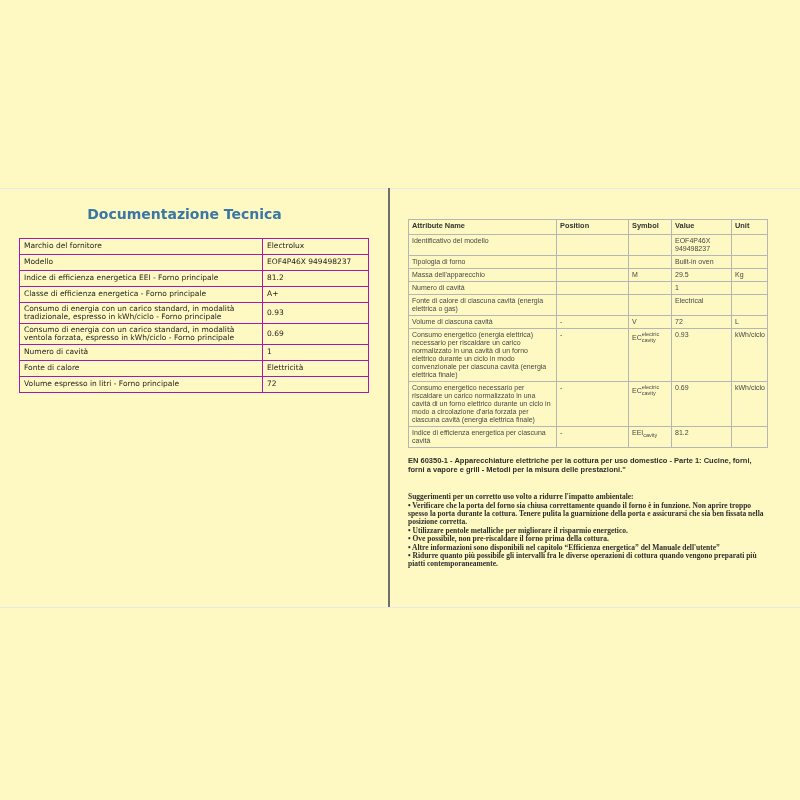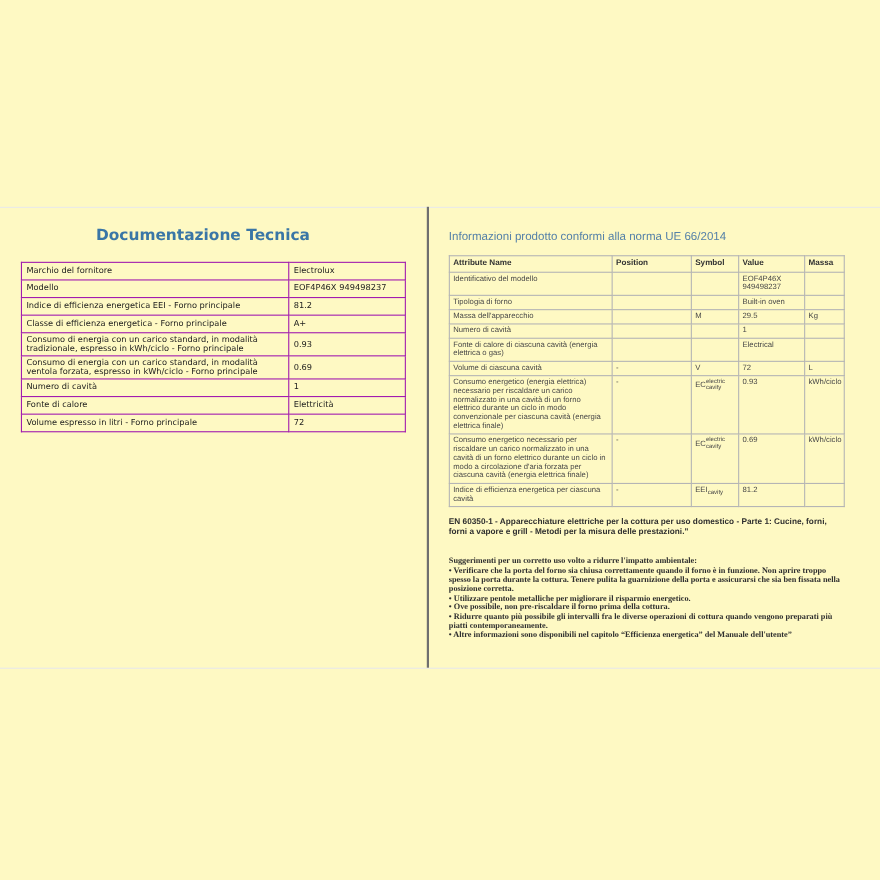--- a/index.html
+++ b/index.html
@@ -96,37 +96,36 @@
         </tr>
         <tr class="h15">
           <td class="lbl">Volume espresso in litri - Forno principale</td>
           <td class="val">72</td>
         </tr>
       </tbody>
     </table>
   </div>
 
   <div class="right-page">
-    <div class="right-title">Informazioni prodotto conformi alla norma UE 66/2014</div>
 
     <table class="prod">
       <colgroup>
         <col class="c-attr">
           <col class="c-pos">
           <col class="c-sym">
           <col class="c-val">
           <col class="c-unit">
       </colgroup>
       <thead>
         <tr>
           <th>Attribute Name</th>
           <th>Position</th>
           <th>Symbol</th>
           <th>Value</th>
-          <th>Massa</th>
+          <th>Unit</th>
         </tr>
       </thead>
       <tbody>
         <tr class="rh19">
           <td>Identificativo del modello</td>
           <td></td>
           <td><span></span><sub class="symsub"></sub></td>
           <td>EOF4P46X 949498237</td>
           <td></td>
         </tr>
@@ -189,18 +188,18 @@
       </tbody>
     </table>
 
     <div class="std-note">EN 60350-1 - Apparecchiature elettriche per la cottura per uso domestico - Parte 1: Cucine, forni, forni a vapore e grill - Metodi per la misura delle prestazioni."</div>
 
     <div class="suggestions">
       <div>Suggerimenti per un corretto uso volto a ridurre l'impatto ambientale:</div>
       <div>• Verificare che la porta del forno sia chiusa correttamente quando il forno è in funzione. Non aprire troppo spesso la porta durante la cottura. Tenere pulita la guarnizione della porta e assicurarsi che sia ben fissata nella posizione corretta.</div>
       <div>• Utilizzare pentole metalliche per migliorare il risparmio energetico.</div>
       <div>• Ove possibile, non pre-riscaldare il forno prima della cottura.</div>
+      <div>• Altre informazioni sono disponibili nel capitolo “Efficienza energetica” del Manuale dell'utente”</div>
       <div>• Ridurre quanto più possibile gli intervalli fra le diverse operazioni di cottura quando vengono preparati più piatti contemporaneamente.</div>
-      <div>• Altre informazioni sono disponibili nel capitolo “Efficienza energetica” del Manuale dell'utente”</div>
     </div>
   </div>
 
 </div>
 
 </body></html>

